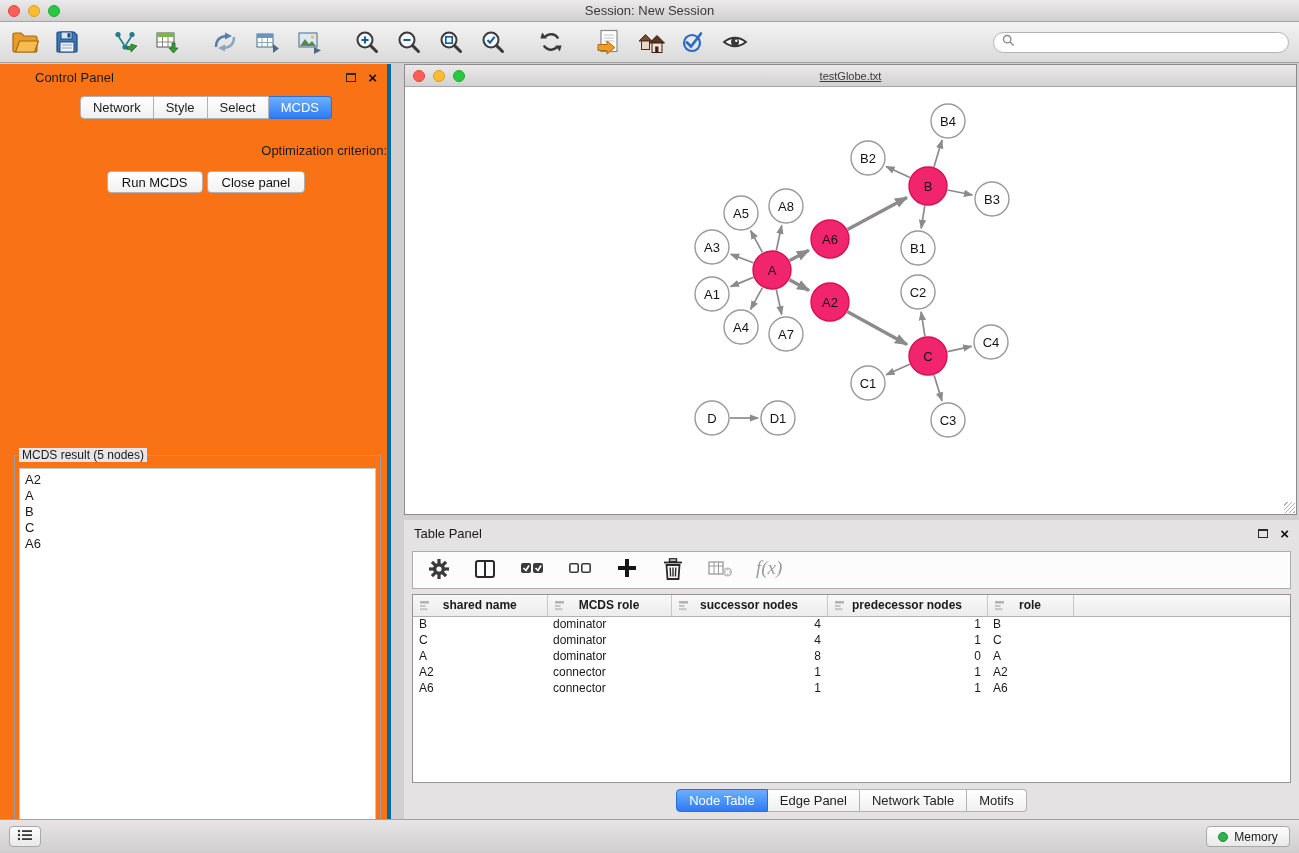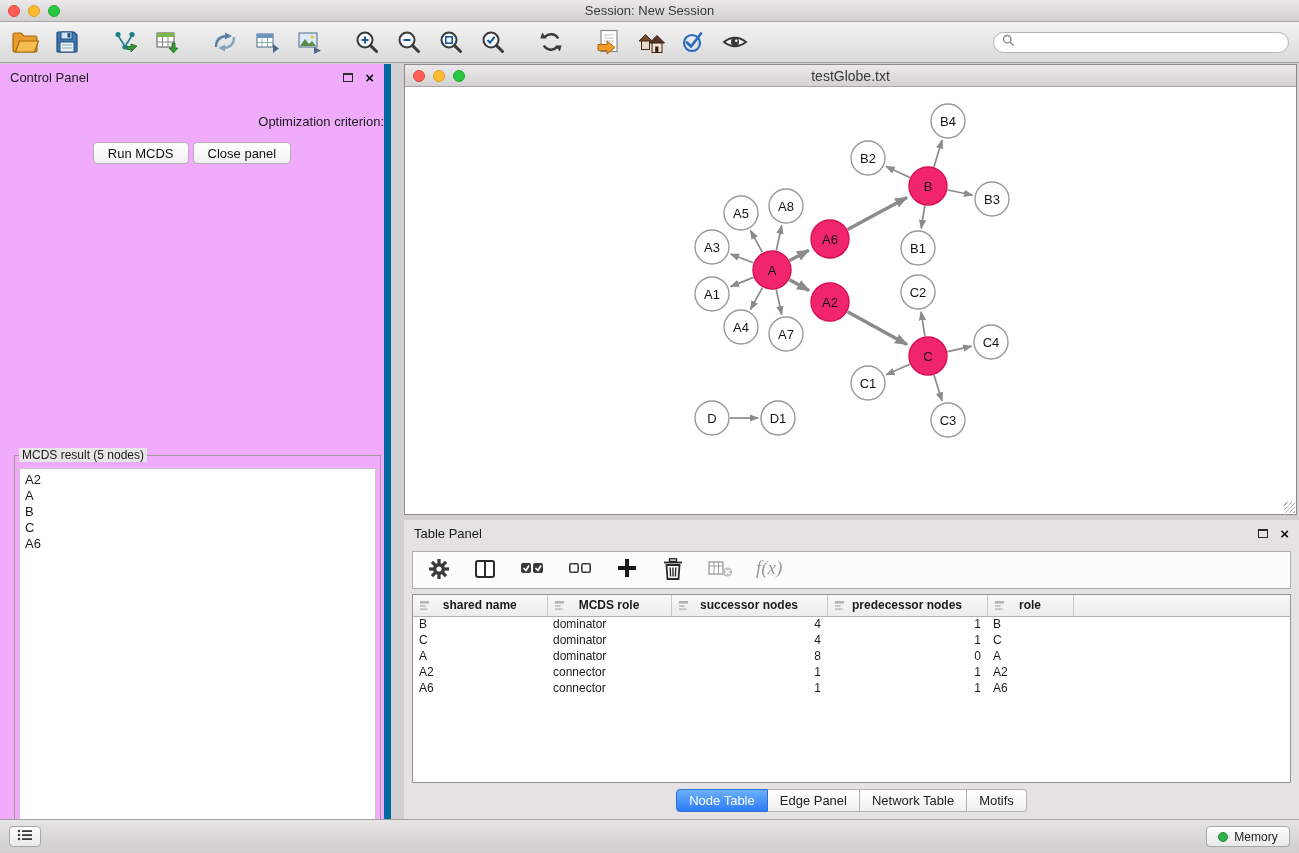--- a/index.html
+++ b/index.html
@@ -46,22 +46,23 @@
     border: 1px solid #b5b3b4;
     border-radius: 11px;
     display: flex; align-items: center;
     padding: 0 8px; gap: 5px;
   }
   .searchbox input { border: none; outline: none; background: transparent; flex: 1; font-size: 12px; font-family: inherit; }
 
   
   .control-panel {
     position: absolute; left: 0; top: 64px; width: 391px; bottom: 34px;
-    background: #f0abfc;
-    border-right: 7px solid #0369a1;
+    background: #f97316;
+    border-right: 4px solid #0369a1;
+    padding-left: 25px;
   }
   .panel-header { height: 26px; display: flex; align-items: center; padding: 0 10px; font-size: 13px; }
   .ph-icons { margin-left: auto; display: flex; align-items: center; gap: 12px; }
   .float-icon { width: 10px; height: 9px; border: 1px solid #2a2a2a; border-top-width: 2px; display: inline-block; }
   .close-x { font-size: 15px; font-weight: bold; color: #111; line-height: 1; }
 
   .seg-wrap { text-align: center; margin-top: 6px; }
   .seg-tabs { display: inline-flex; }
   .seg {
     padding: 3px 12px; font-size: 13px;
@@ -121,21 +122,21 @@
     background: #ffffff;
     border: 1px solid #8e8b8c;
   }
   .nw-titlebar {
     height: 22px;
     background: linear-gradient(#ebe9ea, #d4d1d2);
     border-bottom: 1px solid #a9a6a7;
     display: flex; align-items: center; justify-content: center;
     position: relative;
   }
-  .nw-titlebar .title { font-size: 14px; color: #3a3a3a; }
+  .nw-titlebar .title { font-size: 11px; color: #3a3a3a; text-decoration: underline; }
   .nw-canvas-wrap { position: absolute; left: 0; right: 0; top: 22px; bottom: 0; }
   .net-canvas { width: 100%; height: 100%; display: block; }
   .node-label { font-size: 13px; fill: #141414; font-family: "Liberation Sans", sans-serif; pointer-events: none; }
   .resize-grip {
     position: absolute; right: 1px; bottom: 1px; width: 11px; height: 11px;
     background: repeating-linear-gradient(135deg, transparent 0 2px, #b4b1b2 2px 3px);
   }
 
   
   .table-panel {
@@ -356,20 +357,28 @@
   </div>
 </div>
 
 <div class="control-panel">
   <div class="panel-header">
     <span>Control Panel</span>
     <span class="ph-icons">
       <span class="float-icon"></span>
       <span class="close-x">×</span>
     </span>
+  </div>
+  <div class="seg-wrap">
+    <div class="seg-tabs">
+      <div class="seg">Network</div>
+      <div class="seg">Style</div>
+      <div class="seg">Select</div>
+      <div class="seg active">MCDS</div>
+    </div>
   </div>
   <div class="opt-label">Optimization criterion:</div>
   <div class="btn-row">
     <button class="btn">Run MCDS</button>
     <button class="btn">Close panel</button>
   </div>
   <div class="result-group">
     <span class="result-legend">MCDS result (5 nodes)</span>
     <div class="result-list">
         <div class="result-item">A2</div>

